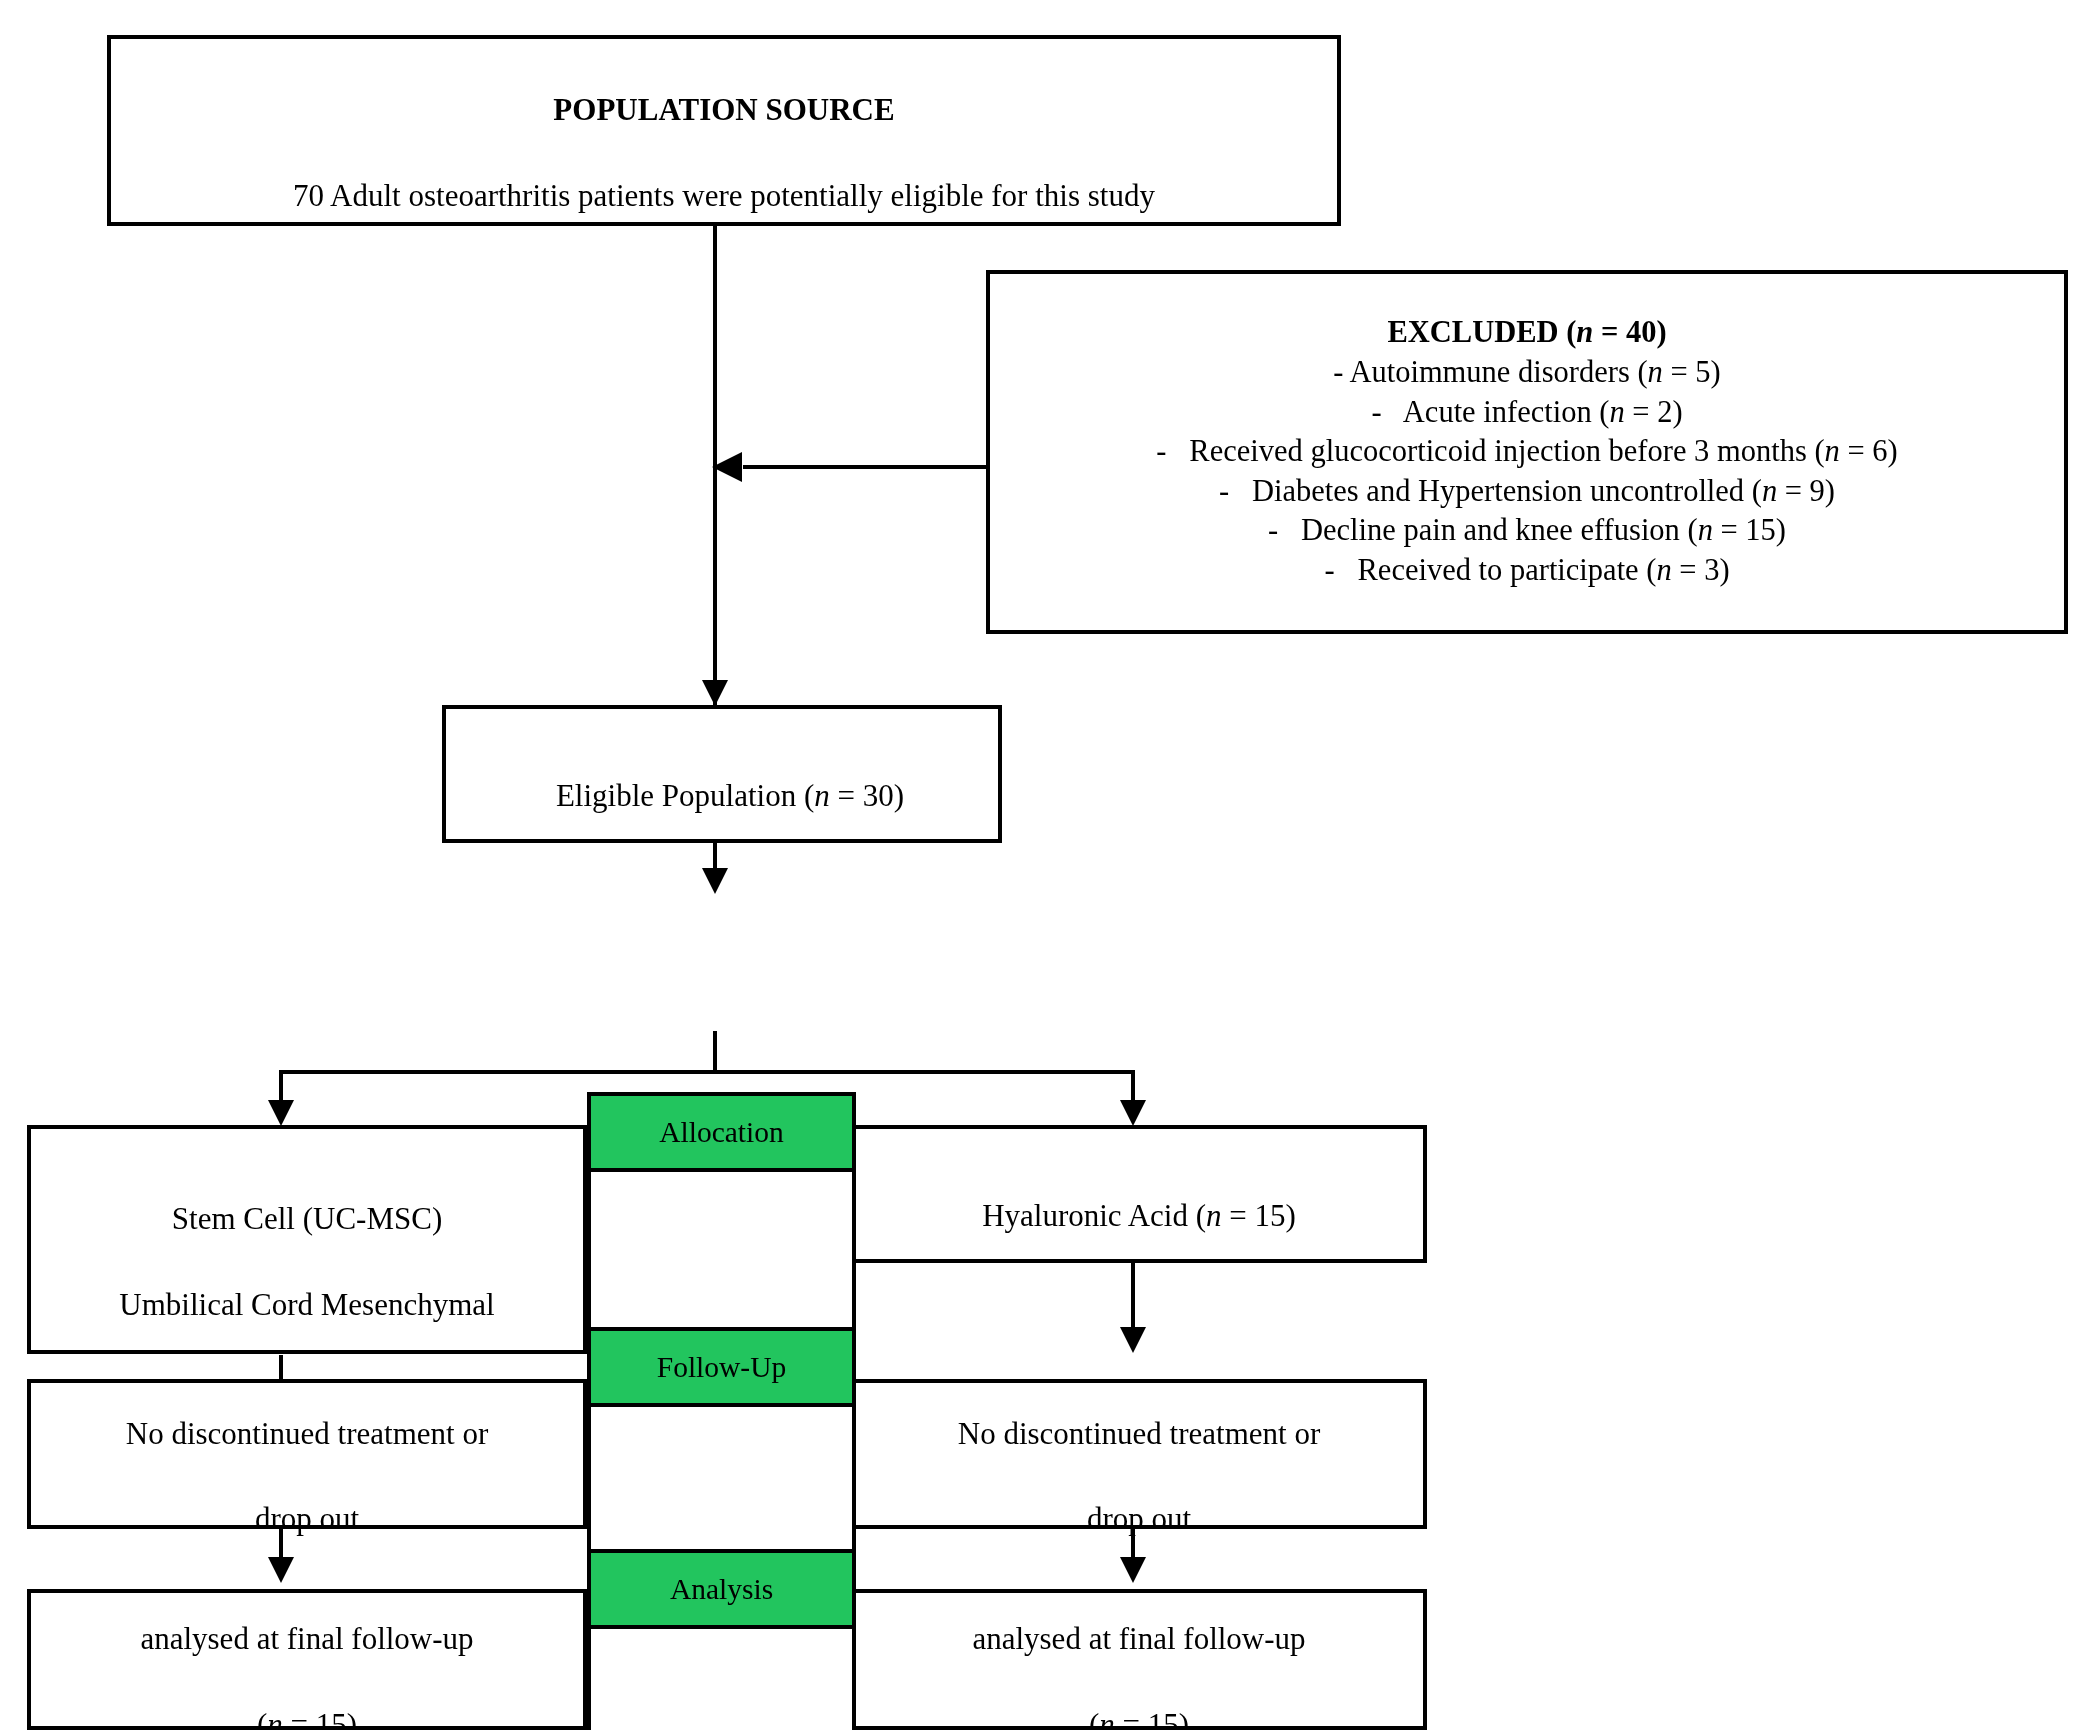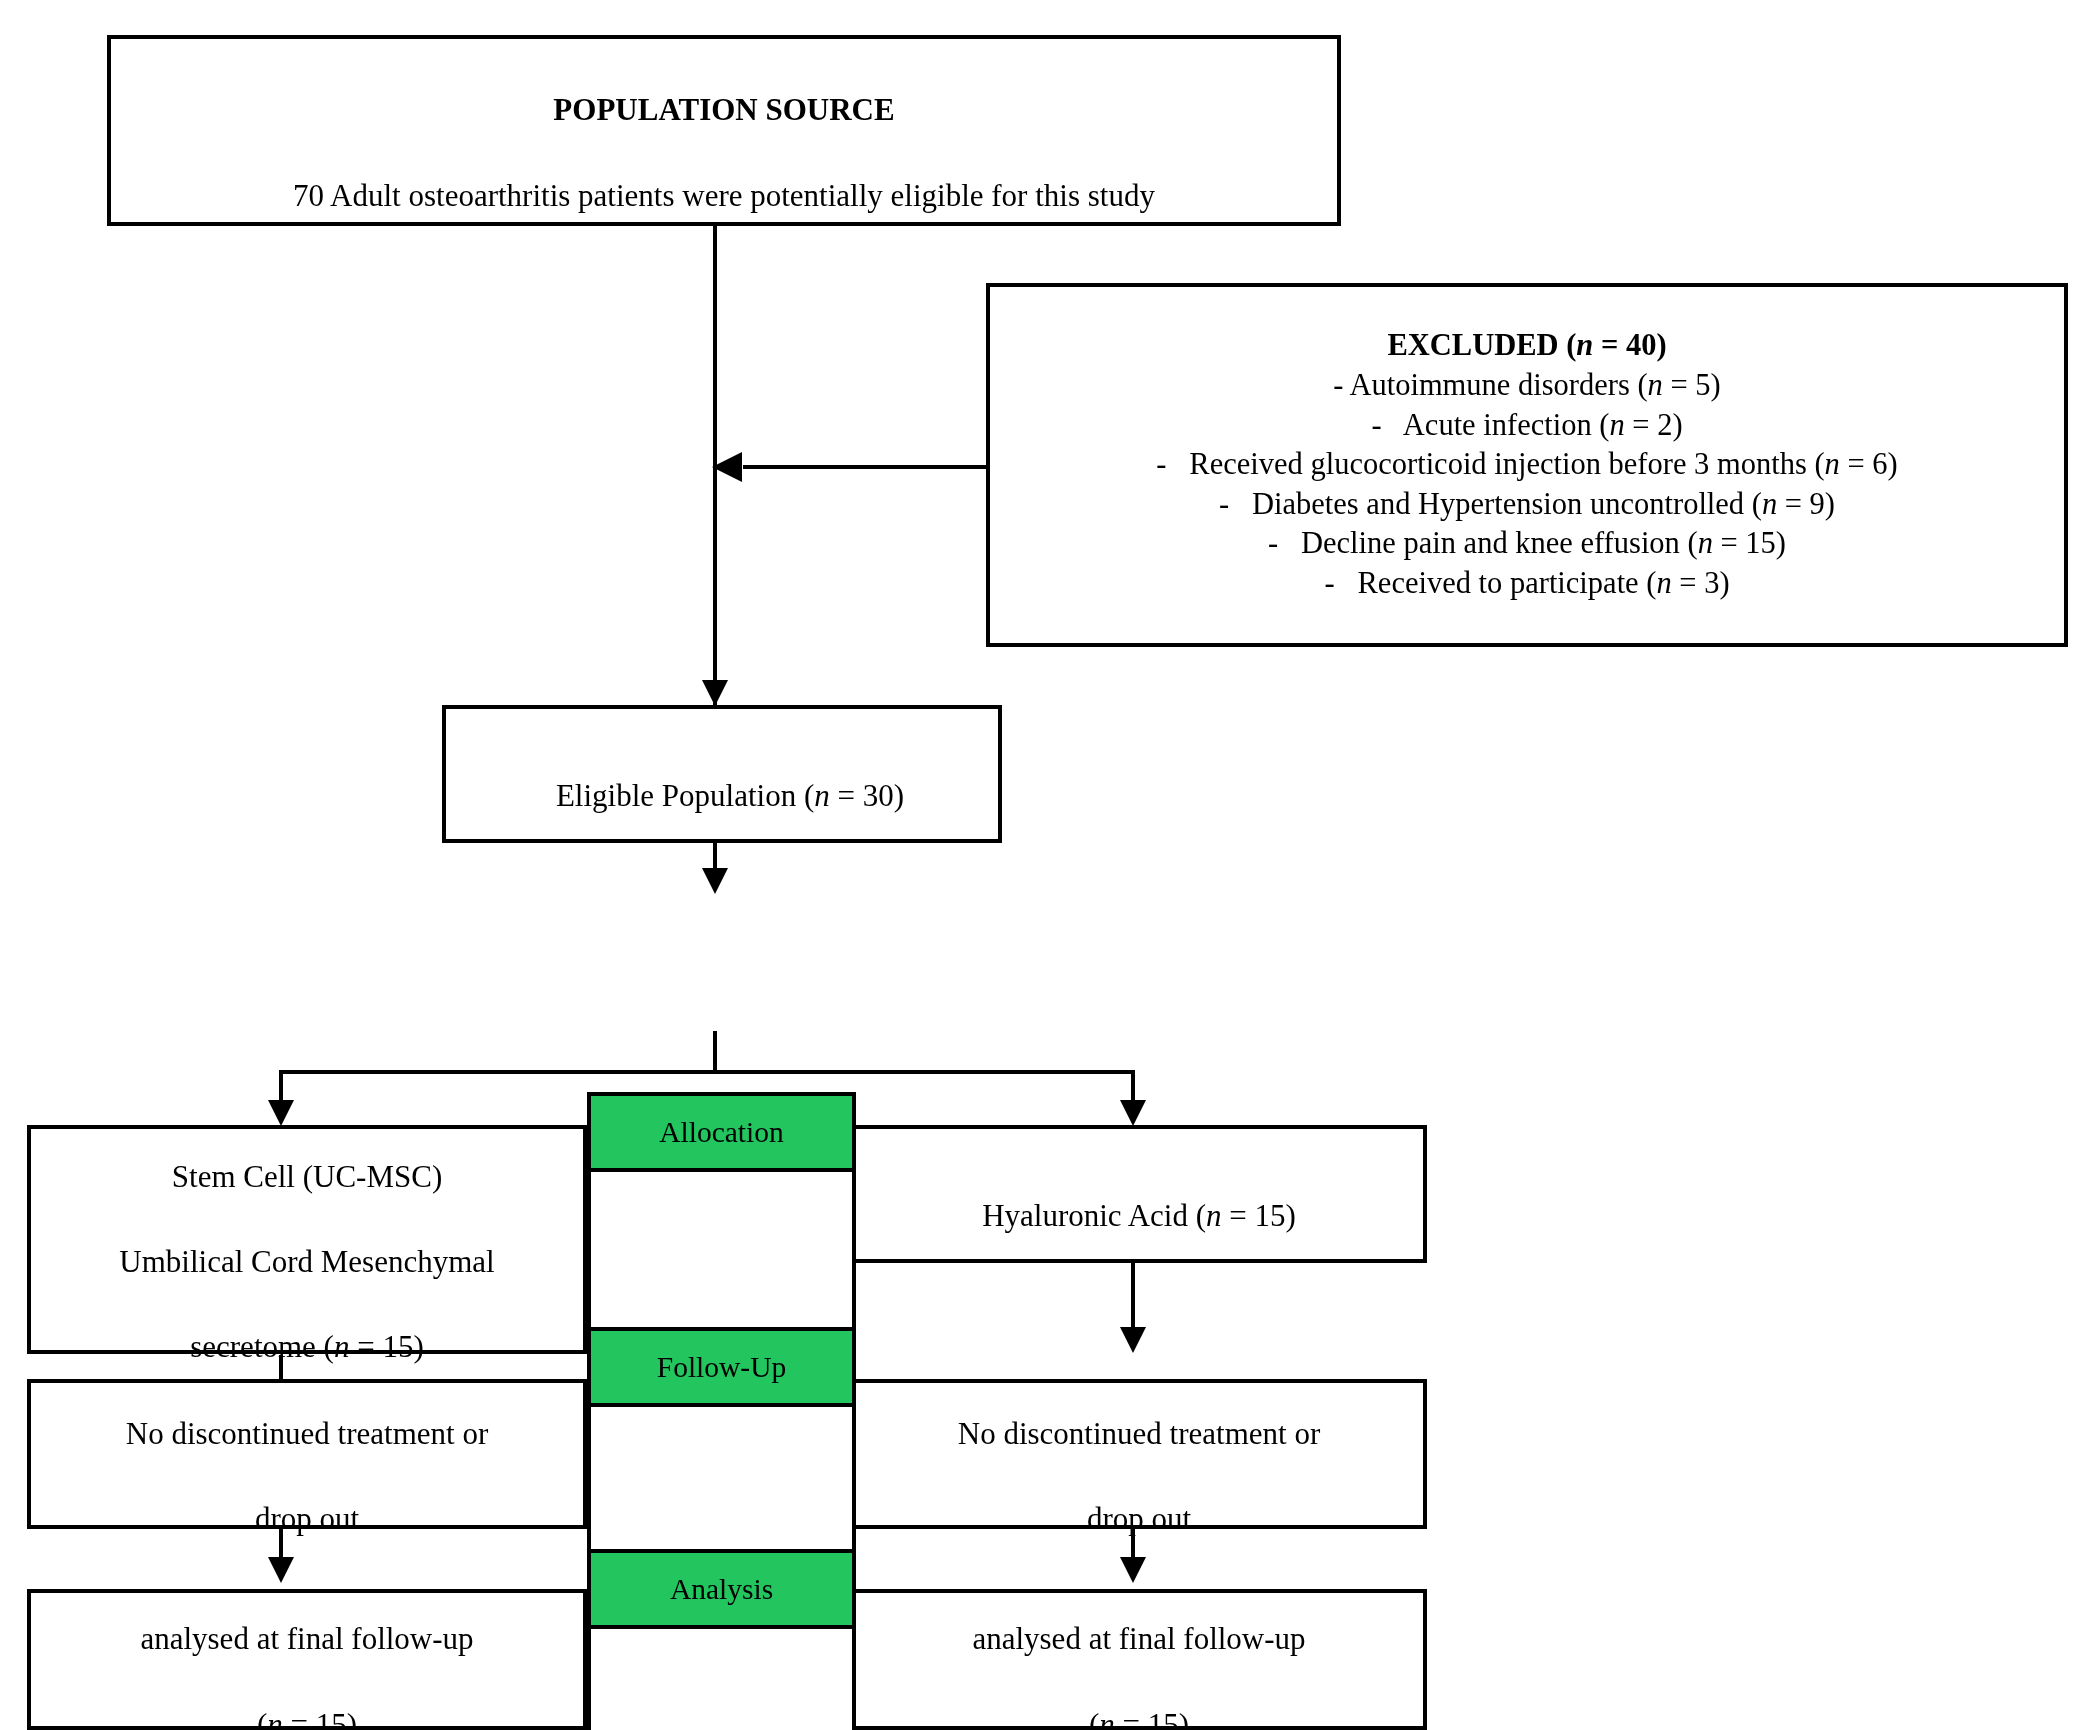--- a/index.html
+++ b/index.html
@@ -98,21 +98,21 @@
   <div class="box" style="left:107px; top:35px; width:1234px; height:191px;">
     <div class="inner">
       <span class="fs-big bold nline">POPULATION SOURCE</span>
       <span class="fs-big nline">70 Adult osteoarthritis patients were potentially eligible for this study</span>
     </div>
   </div>
 
   <div class="vline" style="left:713px; top:226px; height:491px;"></div>
   <div class="arrow-down" style="left:702px; top:680px;"></div>
 
-  <div class="box" style="left:986px; top:283px; width:1082px; height:364px; justify-content:center;">
+  <div class="box" style="left:986px; top:270px; width:1082px; height:364px; justify-content:center;">
     <div class="inner" style="padding:0 10.8px;">
       <span class="fs-mid bold nline">
         <span>EXCLUDED (</span><span class="ital">n</span><span> = 40)</span>
       </span>
       <span class="fs-mid nline">
         <span>-</span>
         <span>Autoimmune disorders (</span><span class="ital">n</span><span> = 5)</span>
       </span>
       <span class="fs-mid nline">
         <span>-</span>&nbsp;&nbsp;
@@ -161,23 +161,20 @@
 
   <div class="label-box" style="left:587px; top:1092px; width:269px; height:80px;">
     <span class="fs-label">Allocation</span>
   </div>
   <div class="stage-col" style="left:587px; top:1172px; width:269px; height:183px;"></div>
 
   <div class="box" style="left:27px; top:1125px; width:560px; height:229px;">
     <div class="inner">
       <span class="fs-big nline">Stem Cell (UC-MSC)</span>
       <span class="fs-big nline">Umbilical Cord Mesenchymal</span>
-      <span class="fs-big nline">
-        <span>secretome (</span><span class="ital">n</span><span> = 15)</span>
-      </span>
     </div>
   </div>
 
   <div class="box" style="left:851px; top:1125px; width:576px; height:138px;">
     <div class="inner">
       <span class="fs-big nline">
         <span>Hyaluronic Acid (</span><span class="ital">n</span><span> = 15)</span>
       </span>
     </div>
   </div>

